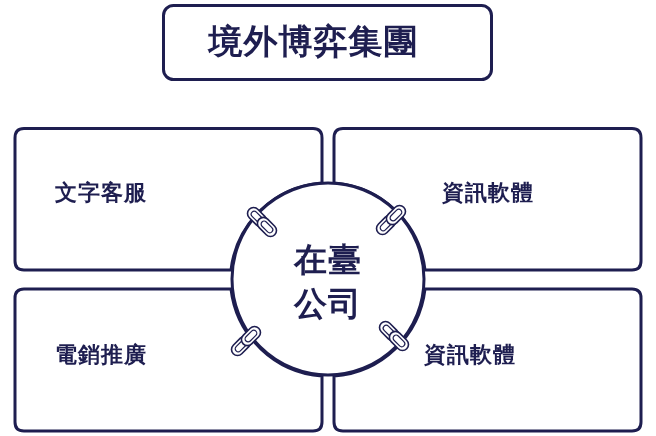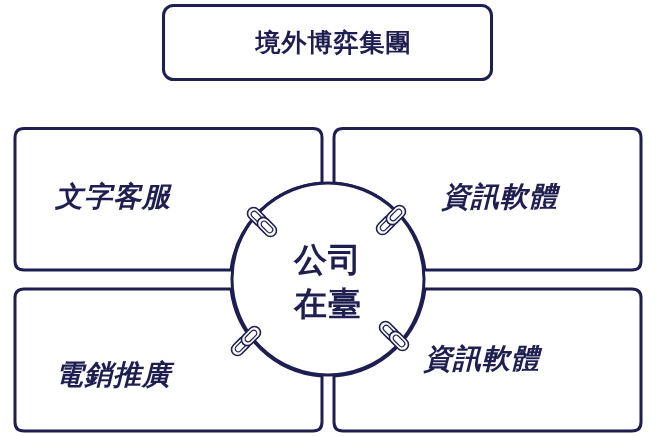--- a/index.html
+++ b/index.html
@@ -1,23 +1,23 @@
 <!DOCTYPE html>
 <html><head>
   <meta charset="utf-8">
   <style>
     html, body { margin: 0; padding: 0; background: #ffffff; }
     body { width: 656px; height: 436px; position: relative; overflow: hidden;
            font-family: "DejaVu Sans", sans-serif; }
     svg.diagram { position: absolute; left: 0; top: 0; }
     .lbl { position: absolute; color: #1e1e50; font-weight: bold; white-space: nowrap;
            font-family: "DejaVu Sans", sans-serif; letter-spacing: 1px; }
-    .title-lbl { left: 168px; top: 4px; width: 331px; height: 76px; display: flex;
-                 align-items: center; justify-content: center; font-size: 25px; }
-    .q-lbl { font-size: 28px; font-style: italic; }
+    .title-lbl { left: 148px; top: 4px; width: 331px; height: 76px; display: flex;
+                 align-items: center; justify-content: center; font-size: 34px; }
+    .q-lbl { font-size: 22px; }
     .center-lbl { left: 280px; top: 238px; width: 96px; text-align: center; font-size: 33px; line-height: 44px; }
   </style>
 </head>
 <body>
 
 <svg class="diagram" width="656" height="436" viewBox="0 0 656 436">
   <defs>
     <clipPath id="notTL">
         <rect x="0" y="0" width="656" height="436"></rect>
       </clipPath>
@@ -52,19 +52,19 @@
     </g>
   <g transform="translate(394,336) rotate(45)">
       <use href="#chain"></use>
     </g>
 </svg>
 
 <div class="lbl title-lbl">境外博弈集團</div>
 
 <div class="lbl q-lbl" style="left:55px; top:178px;">文字客服</div>
 <div class="lbl q-lbl" style="left:442px; top:178px;text-align:right;">資訊軟體</div>
-<div class="lbl q-lbl" style="left:55px; top:340px;margin-top:16px;">電銷推廣</div>
+<div class="lbl q-lbl" style="left:55px; top:340px;">電銷推廣</div>
 <div class="lbl q-lbl" style="left:424px; top:340px;">資訊軟體</div>
 
 <div class="lbl center-lbl">
+  <div>在臺</div>
   <div>公司</div>
-  <div>在臺</div>
 </div>
 
 </body></html>

